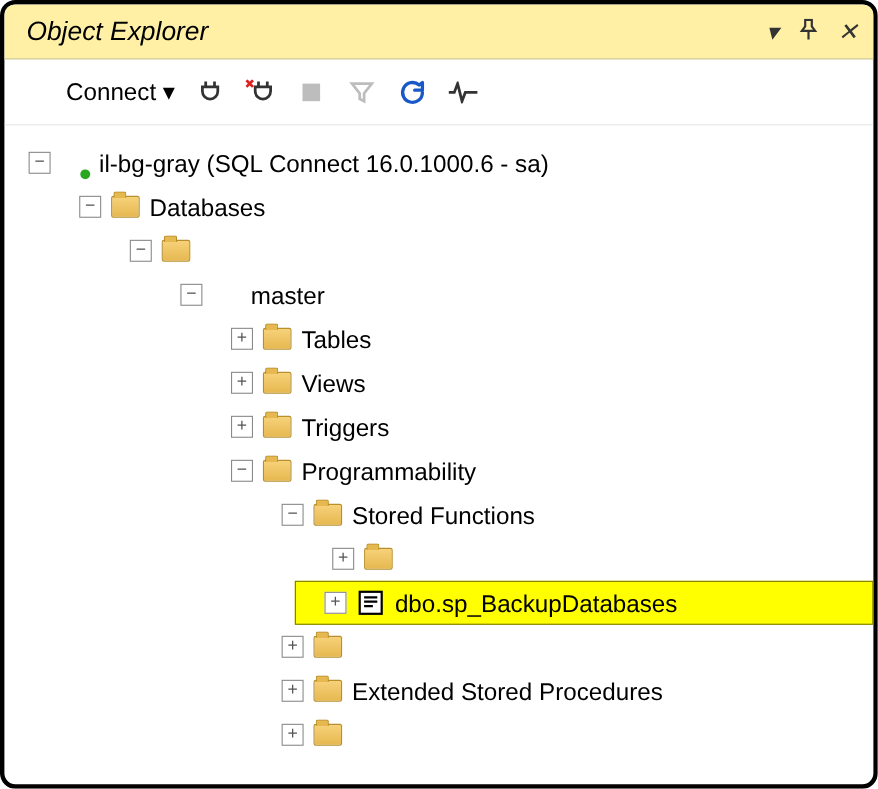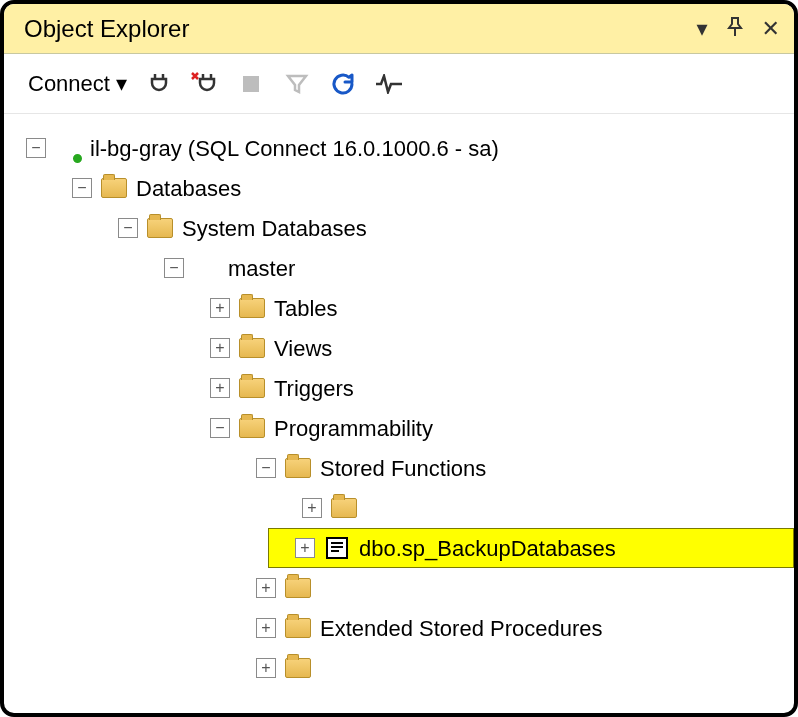--- a/index.html
+++ b/index.html
@@ -19,36 +19,38 @@
     background: #fff;
   }
   .titlebar {
     display: flex;
     align-items: center;
     justify-content: space-between;
     background: #fff0a5;
     height: 50px;
     padding: 0 14px 0 20px;
     border-bottom: 1px solid #c8c8a0;
+    font-style: italic;
   }
   .titlebar .title { font-size: 24px; }
   .titlebar .controls { display: flex; gap: 18px; align-items: center; }
   .titlebar .controls .ctrl { font-size: 22px; line-height: 1; color: #333; cursor: pointer; }
   .toolbar {
     display: flex;
     align-items: center;
     gap: 18px;
     height: 60px;
     padding: 0 24px;
     border-bottom: 1px solid #e6e6e6;
   }
   .toolbar .connect {
     font-size: 22px;
     display: flex; align-items: center; gap: 6px;
     cursor: pointer;
+    margin-left: 32px;
   }
   .toolbar .iconbtn {
     width: 28px; height: 28px;
     display: flex; align-items: center; justify-content: center;
     cursor: pointer;
   }
   .tree {
     padding: 14px 0 0 8px;
     font-size: 22px;
     line-height: 1.5;
@@ -177,21 +179,20 @@
         </span>
       <span class="label">Databases</span>
     </div>
 
     <div class="row">
       <span class="indent" style="width:98px"></span>
       <span class="expander">−</span>
       <span class="icon">
           <span class="folder"></span>
         </span>
-      <span class="label">System Databases</span>
     </div>
 
     <div class="row">
       <span class="indent" style="width:144px"></span>
       <span class="expander">−</span>
       <span class="icon">
         <span class="dbicon"><span class="cyl"></span></span>
       </span>
       <span class="label">master</span>
     </div>

